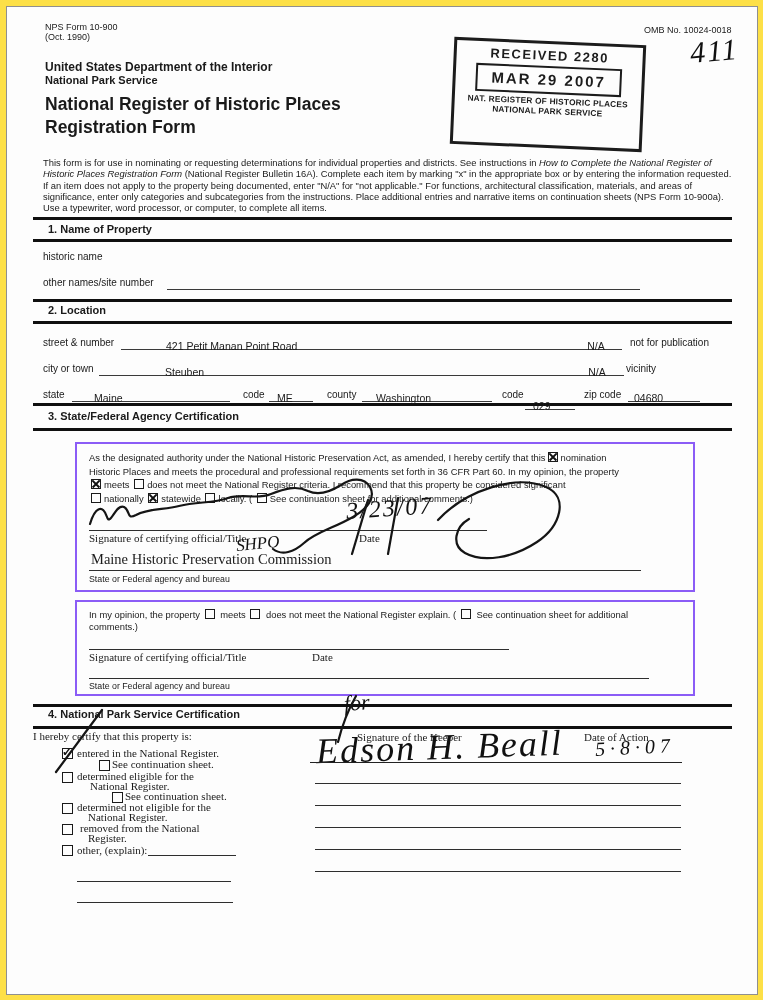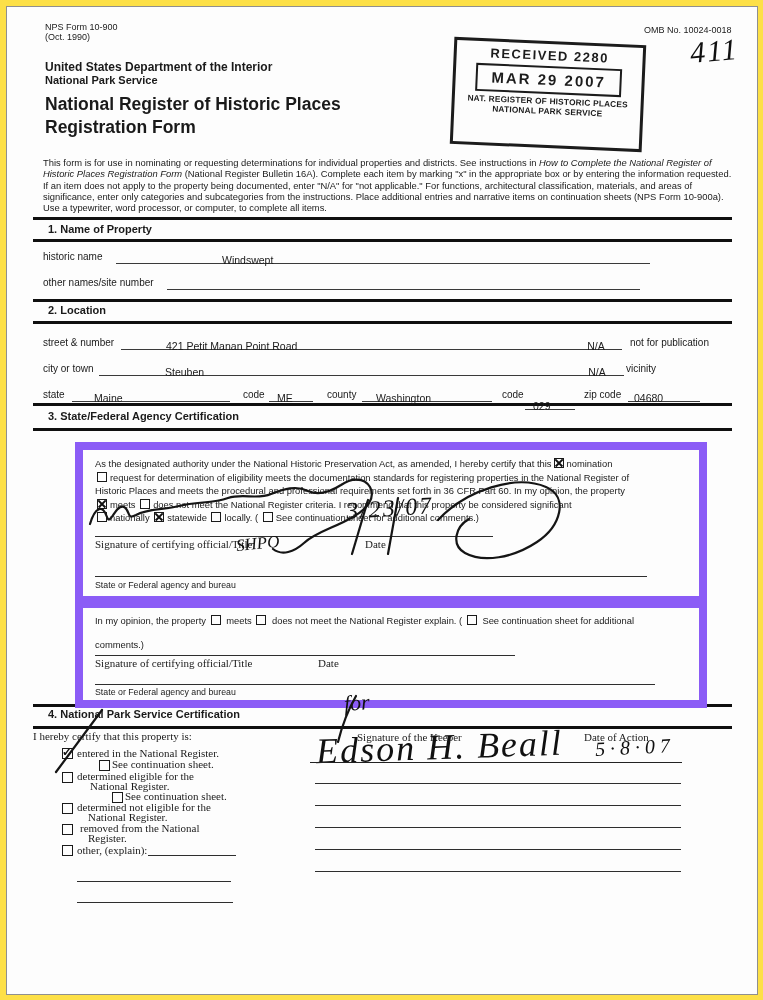--- a/index.html
+++ b/index.html
@@ -18,21 +18,21 @@
   .uline{position:absolute;border-bottom:1.4px solid #3a3a3a;height:14px;box-sizing:border-box;}
   .line{position:absolute;border-top:1.6px solid #2e2e2e;height:0;}
   .cb{width:8px;height:8px;border:1.2px solid #1a1a1a;display:inline-block;vertical-align:-1px;
       margin:0 3px 0 2px;position:relative;background:transparent;box-sizing:content-box;}
   .cb.checked::before,.cb.checked::after{content:"";position:absolute;left:-1px;top:3px;width:10px;height:1.5px;background:#111;}
   .cb.checked::before{transform:rotate(45deg);} .cb.checked::after{transform:rotate(-45deg);}
   .cb.tick.checked::before{display:none;}
   .cb.tick.checked::after{content:"✓";background:none;transform:none;left:-1px;top:-4px;width:auto;height:auto;
       font-size:12px;font-weight:bold;color:#111;}
   .cba{position:absolute;width:9px;height:9px;border:1.2px solid #1a1a1a;background:transparent;}
-  .box{position:absolute;border:8px solid #8b5cf6;background:transparent;}
+  .box{position:absolute;border:2px solid #8b5cf6;background:transparent;}
   .para{font-size:9.4px;line-height:11.3px;}
   .certline{font-size:9.4px;line-height:13.6px;white-space:nowrap;}
   .hand{font-family:"Liberation Serif",serif;font-style:italic;color:#101010;white-space:nowrap;}
   .serif{font-family:"Liberation Serif",serif;}
   .stamp{position:absolute;left:452px;top:41px;width:186px;height:101px;border:3px solid #1c1c1c;
          transform:rotate(2.5deg);display:flex;flex-direction:column;align-items:center;color:#1c1c1c;}
   .stamp-received{font-size:13px;font-weight:bold;letter-spacing:1.5px;margin-top:4px;}
   .stamp-datebox{border:2.5px solid #1c1c1c;margin-top:3px;padding:3px 14px 4px 14px;}
   .stamp-date{font-size:15px;font-weight:bold;letter-spacing:2px;}
   .stamp-org{font-size:8.3px;font-weight:bold;letter-spacing:0.2px;line-height:9.6px;margin-top:3px;text-align:center;}
@@ -71,23 +71,20 @@
   <div class="rule" style="top:239px;"></div>
   <div class="rule" style="top:299px;"></div>
   <div class="rule" style="top:321px;"></div>
   <div class="rule" style="top:403px;"></div>
   <div class="rule" style="top:428px;"></div>
   <div class="rule" style="top:704px;"></div>
   <div class="rule" style="top:726px;"></div>
 
   <div class="heading" style="top:223px;">1.  Name of Property</div>
   <div class="abs lbl" style="left:43px;top:251px;">historic name</div>
-  <div class="uline" style="left:116px;top:250px;width:534px;">
-    <span class="val" style="padding-left:106px;">Windswept</span>
-  </div>
   <div class="abs lbl" style="left:43px;top:277px;">other names/site number</div>
   <div class="uline" style="left:167px;top:276px;width:473px;">
     <span class="val"></span>
   </div>
 
   <div class="heading" style="top:304px;">2.  Location</div>
 
   <div class="abs lbl" style="left:43px;top:337px;">street &amp; number</div>
   <div class="uline" style="left:121px;top:336px;width:449px;">
     <span class="val" style="padding-left:45px;">421 Petit Manan Point Road</span>
@@ -125,38 +122,38 @@
   <div class="abs lbl" style="left:584px;top:389px;">zip code</div>
   <div class="uline" style="left:628px;top:388px;width:72px;">
     <span class="val" style="padding-left:6px;">04680</span>
   </div>
 
   <div class="heading" style="top:410px;">3.  State/Federal Agency Certification</div>
 
   <div class="box" style="left:75px;top:442px;width:616px;height:146px;">
     <div class="abs" style="left:12px;top:7px;width:592px;">
       <div class="certline"><span>As the designated authority under the National Historic Preservation Act, as amended, I hereby certify that this</span><span class="cb checked"></span><span>nomination</span></div>
-      <div class="certline"><span class="cb"></span><span>request for determination of eligibility meets the documentation standards for registering properties in the National Register of</span></div>
       <div class="certline"><span>Historic Places and meets the procedural and professional requirements set forth in 36 CFR Part 60.  In my opinion, the property</span></div>
       <div class="certline"><span class="cb checked"></span><span>meets</span> <span class="cb"></span><span>does not meet the National Register criteria. I recommend that this  property be considered significant</span></div>
       <div class="certline"><span class="cb"></span><span>nationally</span> <span class="cb checked"></span><span>statewide</span> <span class="cb"></span><span>locally.  (</span> <span class="cb"></span><span>See continuation sheet for additional comments.)</span></div>
     </div>
     <div class="abs" style="left:12px;top:72px;width:398px;height:14px;border-bottom:1.6px solid #2e2e2e;"></div>
     <div class="abs small" style="left:12px;top:89px;">Signature of certifying official/Title</div>
     <div class="abs small" style="left:282px;top:89px;">Date</div>
+    <div class="abs serif" style="left:14px;top:107px;font-size:14.5px;">Maine Historic Preservation Commission</div>
     <div class="abs" style="left:12px;top:104px;width:552px;height:22px;border-bottom:1.6px solid #2e2e2e;"></div>
     <div class="abs" style="left:12px;top:130px;font-size:8.8px;">State or Federal agency and bureau</div>
   </div>
   <div class="abs hand" style="left:346px;top:495px;font-size:24px;letter-spacing:2px;transform:rotate(-4deg);">3/23/07</div>
   <div class="abs hand" style="left:236px;top:534px;font-size:17px;transform:rotate(-6deg);">SHPO</div>
 
   <div class="box" style="left:75px;top:600px;width:616px;height:92px;">
     <div class="abs" style="left:12px;top:7px;width:596px;">
       <div class="certline" style="line-height:12px;"><span>In my opinion, the property</span> <span class="cb"></span> <span>meets</span> <span class="cb"></span> <span>does not meet the National Register explain. (</span> <span class="cb"></span> <span>See continuation sheet for additional</span></div>
-      <div class="certline" style="line-height:12px;margin-top:12px;">comments.)</div>
+      <div class="certline" style="line-height:12px;">comments.)</div>
     </div>
     <div class="abs" style="left:12px;top:34px;width:420px;height:13px;border-bottom:1.6px solid #2e2e2e;"></div>
     <div class="abs small" style="left:12px;top:50px;">Signature of certifying official/Title</div>
     <div class="abs small" style="left:235px;top:50px;">Date</div>
     <div class="abs" style="left:12px;top:62px;width:560px;height:14px;border-bottom:1.6px solid #2e2e2e;"></div>
     <div class="abs" style="left:12px;top:79px;font-size:8.8px;">State or Federal agency and bureau</div>
   </div>
 
   <div class="heading" style="top:708px;">4.  National Park Service Certification</div>
   <div class="abs small" style="left:33px;top:731px;">I hereby certify that this property is:</div>

